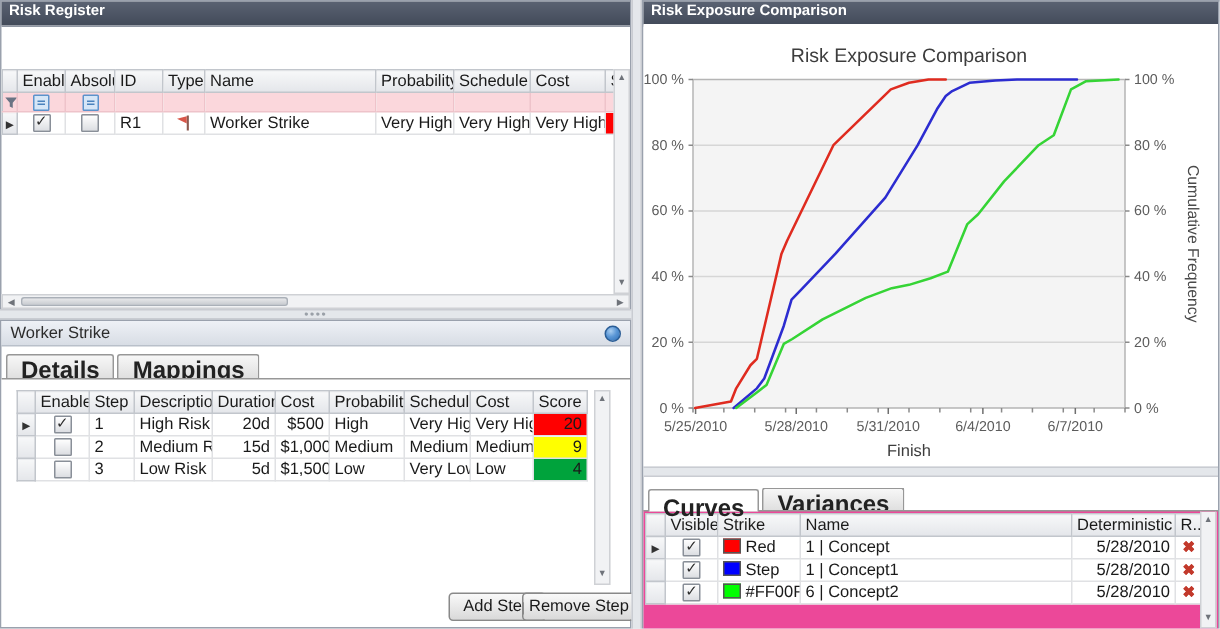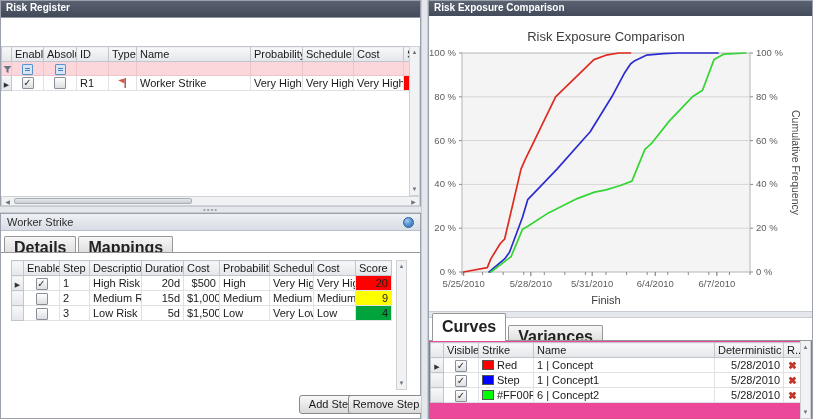--- a/index.html
+++ b/index.html
@@ -303,21 +303,21 @@
         <text x="177" y="288" text-anchor="middle" font-size="11" fill="#3d3d3d">Finish</text>
         <text x="363" y="146.5" text-anchor="middle" font-size="10.5" fill="#4a4a4a" transform="rotate(90 363 146.5)">Cumulative Frequency</text>
         <polyline points="34.4,256.0 58.3,251.6 61.8,242.9 71.3,227.5 75.6,223.2 92.0,153.1 95.8,144.3 126.6,80.8 164.9,43.6 177.0,39.2 190.0,37.0 201.5,37.0" fill="none" stroke="#df2b1f" stroke-width="1.7" stroke-linejoin="round" stroke-linecap="round"></polyline>
         <polyline points="60.1,256.0 75.6,242.9 80.5,236.3 93.5,201.3 98.7,183.7 105.0,177.2 128.0,153.1 161.2,115.8 182.8,80.8 195.7,56.7 201.5,48.0 205.8,44.7 217.3,39.2 234.6,37.7 249.0,37.0 289.0,37.0" fill="none" stroke="#2c2cd0" stroke-width="1.7" stroke-linejoin="round" stroke-linecap="round"></polyline>
         <polyline points="61.8,256.0 76.2,245.1 82.0,240.7 93.5,213.3 99.2,210.0 119.4,196.9 148.2,182.6 165.5,176.1 177.0,173.9 191.4,169.5 202.9,165.1 215.9,133.4 223.1,126.8 240.4,104.9 263.4,80.8 273.5,74.2 285.0,43.6 295.1,38.1 316.7,37.0" fill="none" stroke="#35d435" stroke-width="1.7" stroke-linejoin="round" stroke-linecap="round"></polyline>
       </svg>
 
     <div class="hsplit" style="left:0; top:310px; width:383px; height:7px;"></div>
 
     <div class="tabs" style="left:3px; top:320px; height:19px;">
-      <div class="tab active" style="height:28px;">Curves</div>
+      <div class="tab active" style="height:15px;">Curves</div>
       <div class="tab" style="height:16px;">Variances</div>
     </div>
 
     <div style="position:absolute; left:0; top:339px; width:383px; height:79px; border-top:1px solid #979797; background:#ec4899; overflow:hidden;">
       <table class="grid" style="width:371px; position:absolute; left:1px; top:1px;">
         <colgroup>
           <col style="width:13px">
             <col style="width:35px">
             <col style="width:55px">
             <col style="width:181px">

